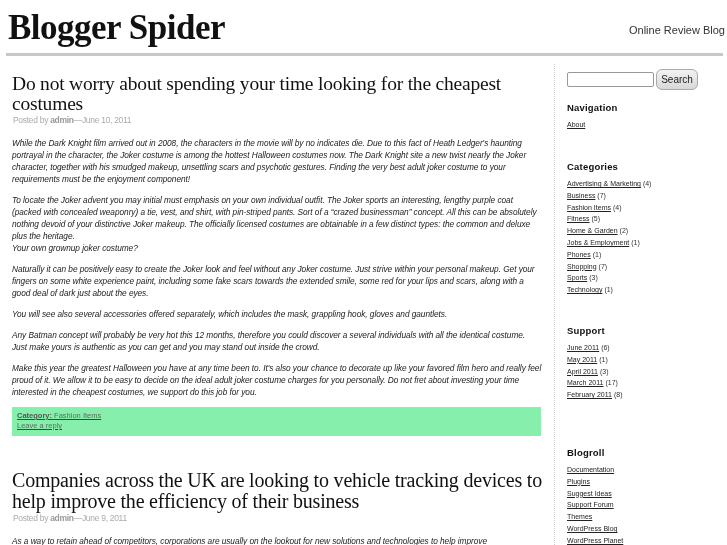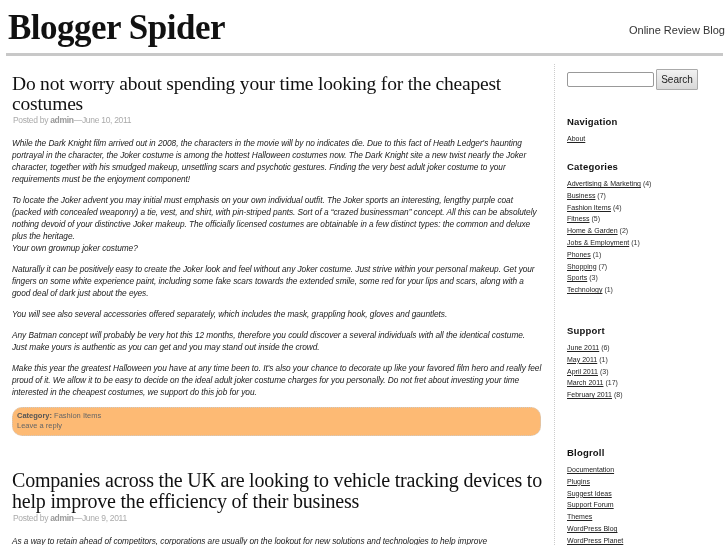--- a/index.html
+++ b/index.html
@@ -6,30 +6,30 @@
   body { width:727px; height:545px; overflow:hidden; position:relative; font-family:"Liberation Sans", sans-serif; color:#222; }
   .site-title { position:absolute; left:8px; top:6px; font-family:"Liberation Serif", serif; font-weight:bold; font-size:35px; letter-spacing:-0.5px; color:#111; line-height:44px; margin:0; }
   .tagline { position:absolute; right:2px; top:24px; font-size:11px; color:#333; }
   .header-bar { position:absolute; left:6px; top:53px; width:717px; height:3px; background:#c8c8c8; }
   .main { position:absolute; left:12px; top:66px; width:530px;margin-top:8px; }
   .post-title { font-family:"Liberation Serif", serif; font-weight:normal; font-size:19.5px; line-height:20px; color:#111; margin:0; letter-spacing:-0.2px; }
   .post-meta { font-size:8.5px; color:#aaa; margin:1px 0 0 1px; letter-spacing:-0.3px; }
   .post-meta b { color:#999;text-align:right; }
   .post-body { margin-top:12px;font-style:italic; }
   .post-body p { font-size:8.3px; line-height:12px; margin:0 0 9px 0; color:#222; letter-spacing:-0.05px; }
-  .post-footer { margin:0 0 0 0; width:517px; padding:3px 6px 4px 4px; background:#fdba74; border:1px dotted #ccc; border-radius:10px; font-size:7.5px; line-height:10px; color:#444; }
+  .post-footer { margin:0 0 0 0; width:517px; padding:3px 6px 4px 4px; background:#86efac; border:1px dotted #ccc; border-radius:0; font-size:7.5px; line-height:10px; color:#444;text-decoration:underline; }
   .post-footer .cat-label { font-weight:bold; color:#555; }
   .post-footer a { color:#666; text-decoration:none; }
   .post2 { position:absolute; left:12px; top:470px; width:530px; }
   .post2 .post-title { font-size:20px; line-height:21px; }
   .post2 .post-body { margin-top:12px; }
   .sidebar { position:absolute; left:554px; top:64px; width:170px; height:481px; border-left:1px dotted #ccc; }
   .search-row { position:absolute; left:12px; top:5px; display:flex; align-items:center; }
   .search-input { width:85px; height:13px; border:1px solid #999; border-radius:2px; padding:0; background:#fff; }
-  .search-btn { margin-left:2px; height:21px; width:42px; border:1px solid #aaa; border-radius:1px; background:linear-gradient(#f2f2f2,#d8d8d8); font-family:"Liberation Sans", sans-serif; font-size:10px; color:#222; padding:0; }
+  .search-btn { margin-left:2px; height:21px; width:42px; border:1px solid #aaa; border-radius:6px; background:linear-gradient(#f2f2f2,#d8d8d8); font-family:"Liberation Sans", sans-serif; font-size:10px; color:#222; padding:0; }
   .widget { position:absolute; left:12px; }
   .widget h3 { font-size:9.5px; font-weight:bold; color:#111; margin:0 0 6px 0; letter-spacing:0.2px; }
   .widget ul { list-style:none; margin:0; padding:0; }
   .widget li { font-size:7px; line-height:11.8px; color:#333; }
   .widget li a { color:#222; text-decoration:underline; }
 </style>
 </head>
 <body>
 
 <h1 class="site-title">Blogger Spider</h1>
@@ -71,21 +71,21 @@
     <p>As a way to retain ahead of competitors, corporations are usually on the lookout for new solutions and technologies to help improve</p>
   </div>
 </div>
 
 <div class="sidebar">
   <div class="search-row">
     <input class="search-input" type="text" placeholder="" style="">
     <button class="search-btn">Search</button>
   </div>
 
-  <div class="widget" style="top:52px">
+  <div class="widget" style="top:38px">
     <h3>Navigation</h3>
     <ul>
       <li><a href="#">About</a></li>
     </ul>
   </div>
 
   <div class="widget" style="top:97px">
     <h3>Categories</h3>
     <ul>
       <li><a href="#">Advertising &amp; Marketing</a> <span>(4)</span></li>

